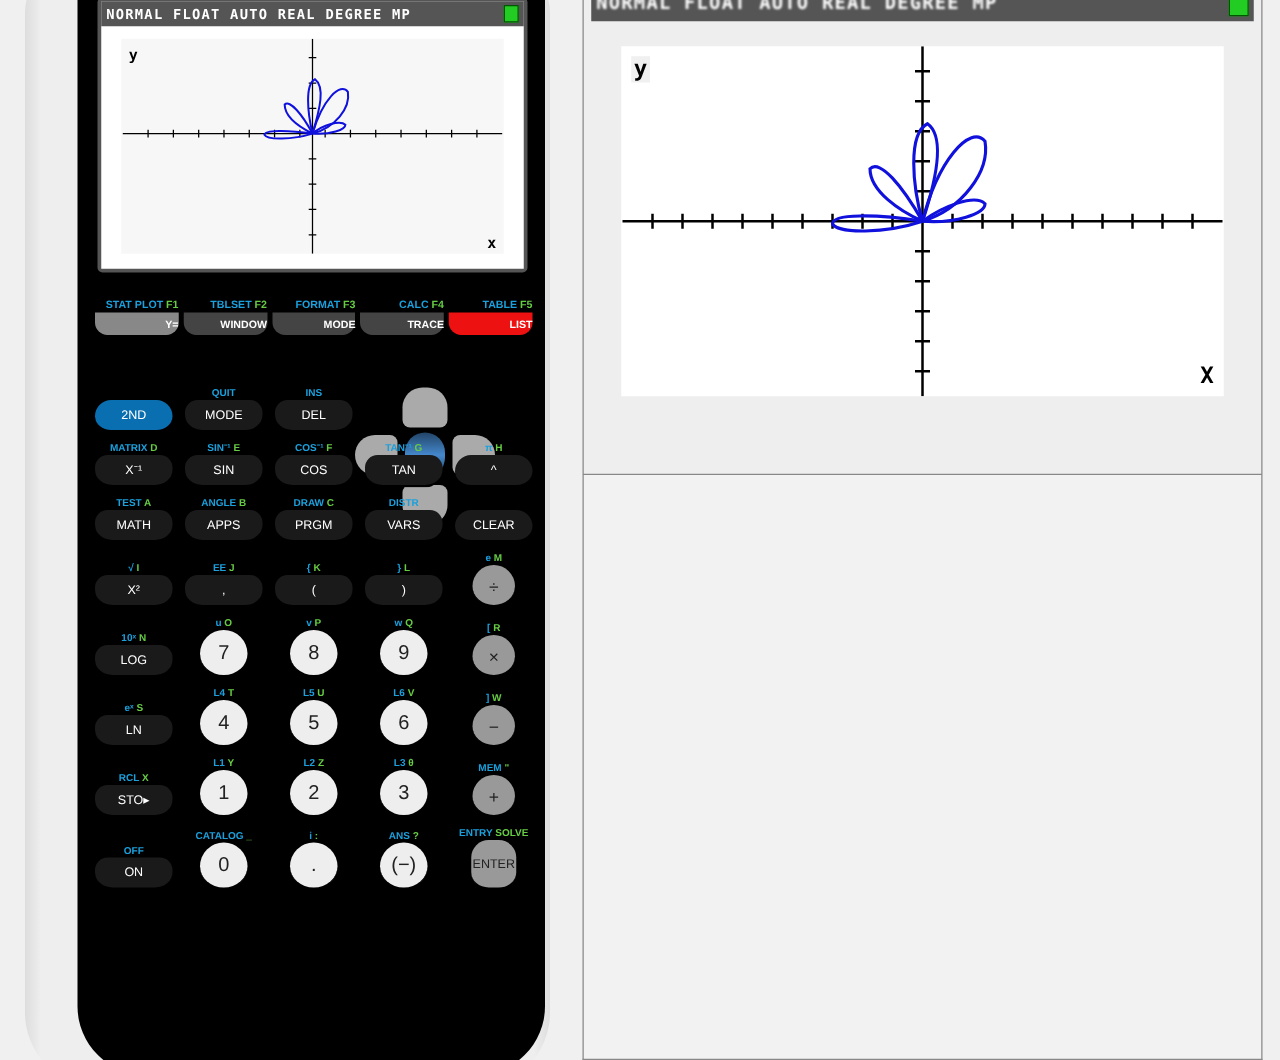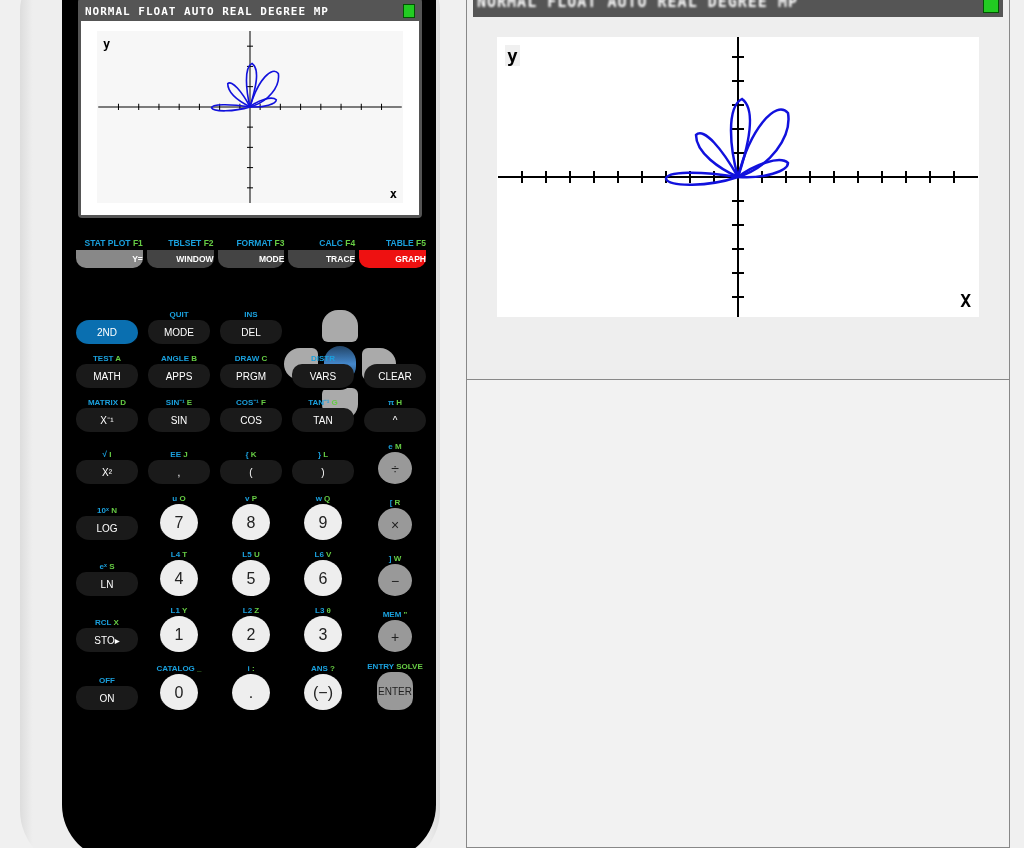--- a/index.html
+++ b/index.html
@@ -234,21 +234,21 @@
       <div class="fncol">
         <div class="fnlabel">FORMAT <span class="g">F3</span></div>
   <div class="fnbtn ">MODE</div>
       </div>
       <div class="fncol">
         <div class="fnlabel">CALC <span class="g">F4</span></div>
   <div class="fnbtn ">TRACE</div>
       </div>
       <div class="fncol">
         <div class="fnlabel">TABLE <span class="g">F5</span></div>
-  <div class="fnbtn red">GRAPH</div>
+  <div class="fnbtn red">LIST</div>
       </div>
     </div>
 
   <div class="dpad">
     <div class="dbtn up"></div>
     <div class="dbtn down"></div>
     <div class="dbtn left"></div>
     <div class="dbtn right"></div>
     <div class="dbtn center"></div>
   </div>
@@ -265,60 +265,60 @@
         </div>
         <div class="kcol">
           <div class="klabel">INS</div>
         <div class="kbtn black">DEL</div>
         </div>
         <div class="kcol"></div>
         <div class="kcol"></div>
       </div>
       <div class="krow">
         <div class="kcol">
+          <div class="klabel">MATRIX <span class="g">D</span></div>
+        <div class="kbtn black">X⁻¹</div>
+        </div>
+        <div class="kcol">
+          <div class="klabel">SIN⁻¹ <span class="g">E</span></div>
+        <div class="kbtn black">SIN</div>
+        </div>
+        <div class="kcol">
+          <div class="klabel">COS⁻¹ <span class="g">F</span></div>
+        <div class="kbtn black">COS</div>
+        </div>
+        <div class="kcol">
+          <div class="klabel">TAN⁻¹ <span class="g">G</span></div>
+        <div class="kbtn black">TAN</div>
+        </div>
+        <div class="kcol">
+          <div class="klabel">π <span class="g">H</span></div>
+        <div class="kbtn black round">^</div>
+        </div>
+      </div>
+      <div class="krow">
+        <div class="kcol">
           <div class="klabel">TEST <span class="g">A</span></div>
         <div class="kbtn black">MATH</div>
         </div>
         <div class="kcol">
           <div class="klabel">ANGLE <span class="g">B</span></div>
         <div class="kbtn black">APPS</div>
         </div>
         <div class="kcol">
           <div class="klabel">DRAW <span class="g">C</span></div>
         <div class="kbtn black">PRGM</div>
         </div>
         <div class="kcol">
           <div class="klabel">DISTR</div>
         <div class="kbtn black">VARS</div>
         </div>
         <div class="kcol">
           <div class="klabel"></div>
         <div class="kbtn black round">CLEAR</div>
-        </div>
-      </div>
-      <div class="krow">
-        <div class="kcol">
-          <div class="klabel">MATRIX <span class="g">D</span></div>
-        <div class="kbtn black">X⁻¹</div>
-        </div>
-        <div class="kcol">
-          <div class="klabel">SIN⁻¹ <span class="g">E</span></div>
-        <div class="kbtn black">SIN</div>
-        </div>
-        <div class="kcol">
-          <div class="klabel">COS⁻¹ <span class="g">F</span></div>
-        <div class="kbtn black">COS</div>
-        </div>
-        <div class="kcol">
-          <div class="klabel">TAN⁻¹ <span class="g">G</span></div>
-        <div class="kbtn black">TAN</div>
-        </div>
-        <div class="kcol">
-          <div class="klabel">π <span class="g">H</span></div>
-        <div class="kbtn black round">^</div>
         </div>
       </div>
       <div class="krow">
         <div class="kcol">
           <div class="klabel">√  <span class="g">I</span></div>
         <div class="kbtn black">X²</div>
         </div>
         <div class="kcol">
           <div class="klabel">EE <span class="g">J</span></div>
         <div class="kbtn black">,</div>

